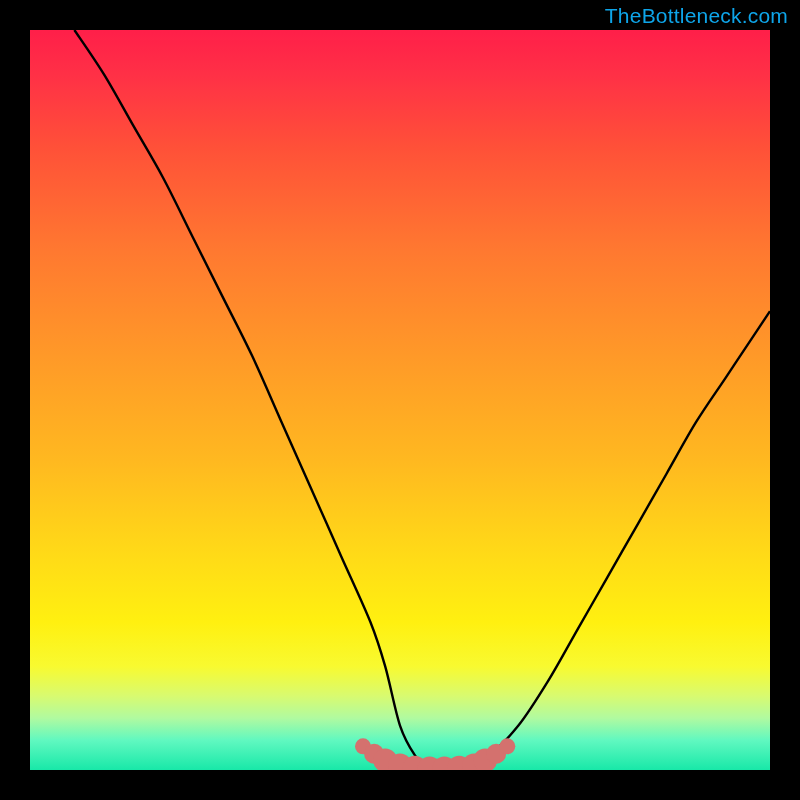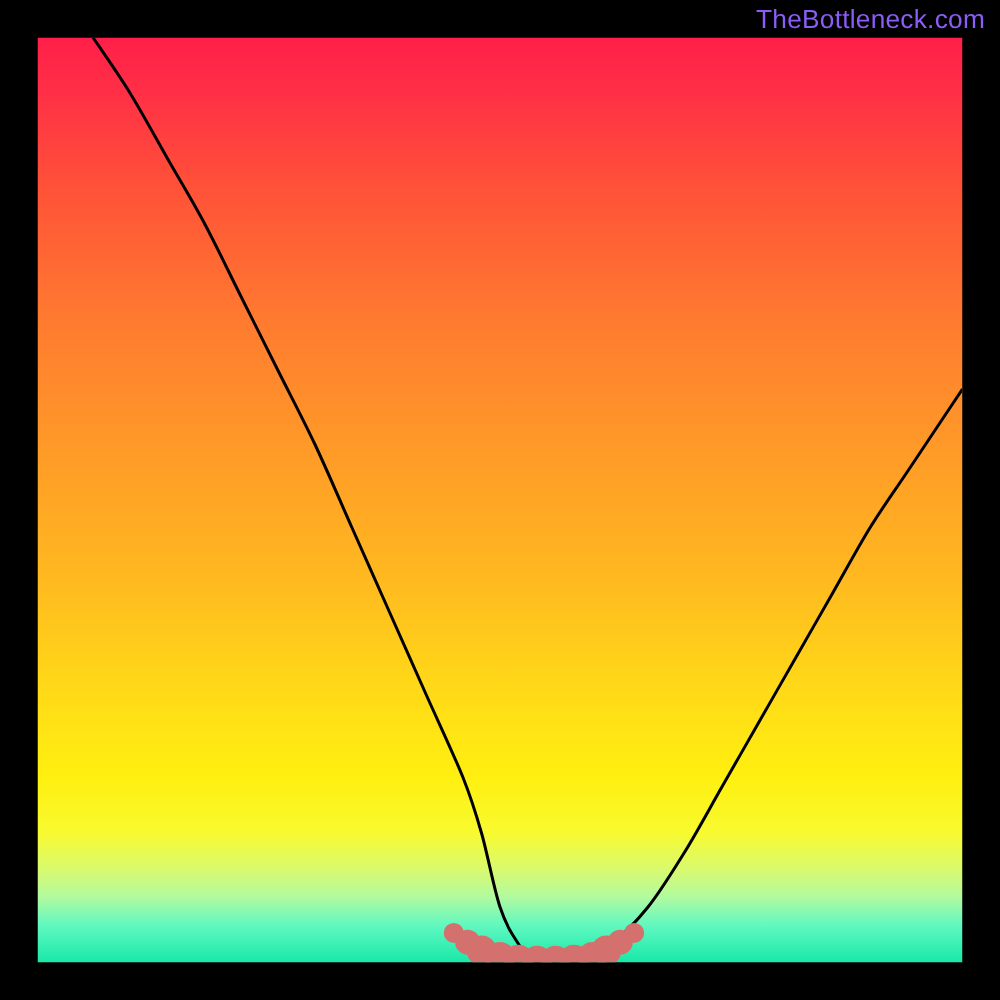--- a/index.html
+++ b/index.html
@@ -48,21 +48,21 @@
   .curve-svg {
     position: absolute;
     inset: 0;
   }
   .watermark {
     position: absolute;
     top: 4px;
     right: 12px;
     font-family: Arial, Helvetica, sans-serif;
     font-size: 21px;
-    color: #8b5cf6;
+    color: #0ea5e9;
     letter-spacing: 0.2px;
   }
 </style>
 </head>
 <body>
 
 <div class="frame">
   <div class="plot">
     <div class="gradient"></div>
     <svg class="curve-svg" width="740" height="740" viewBox="0 0 740 740">

